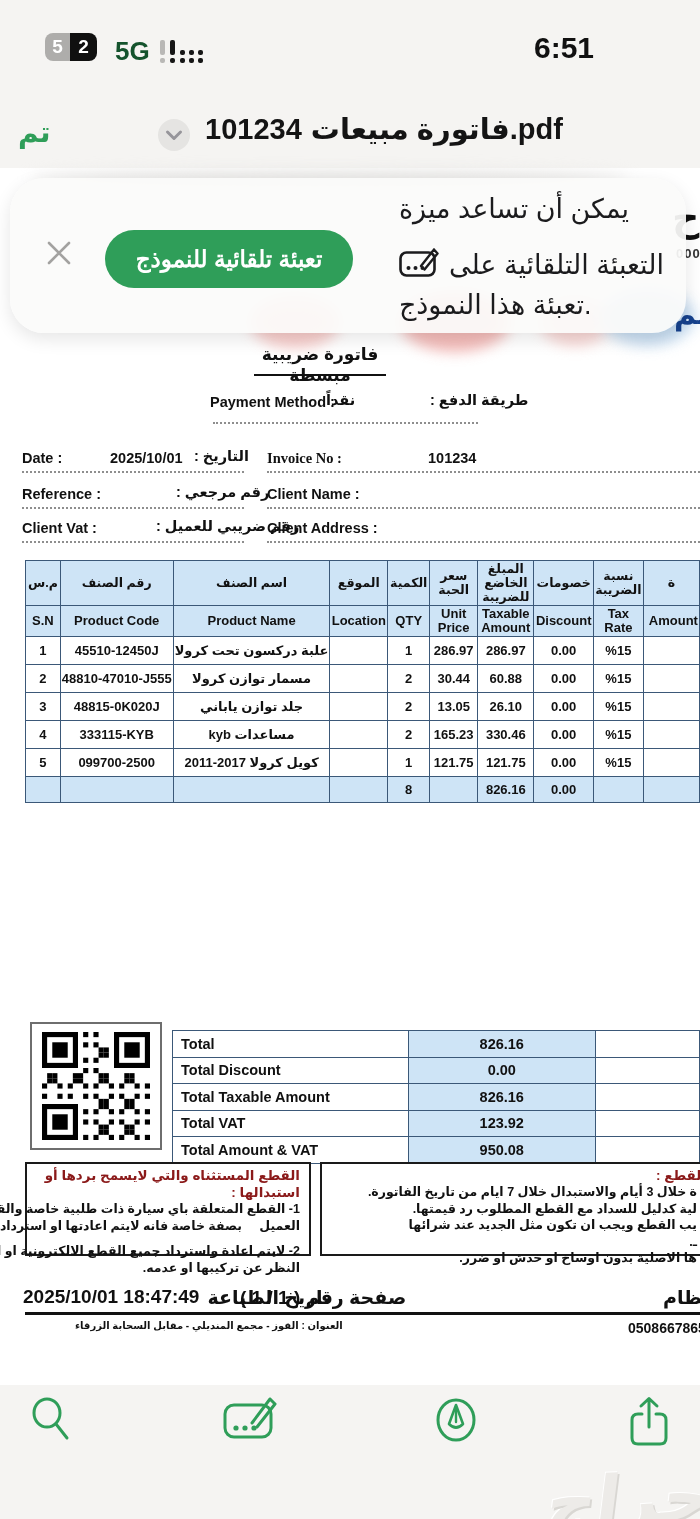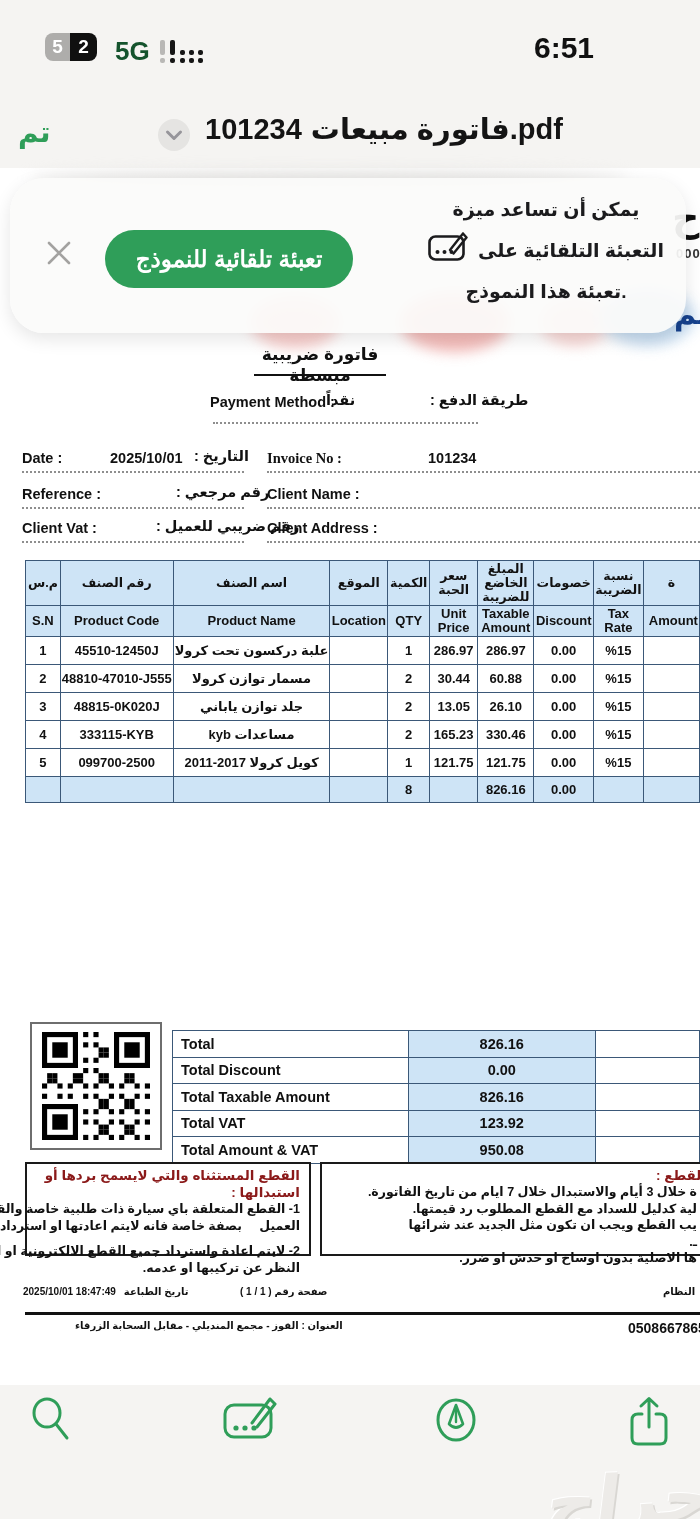--- a/index.html
+++ b/index.html
@@ -24,22 +24,22 @@
   .blob{position:absolute;border-radius:50%;filter:blur(7px);}
   .frag-letter{position:absolute;left:672px;top:28px;font-size:38px;font-weight:bold;color:#101010;z-index:4;}
   .frag-digits{position:absolute;left:676px;top:78px;font-size:13px;font-weight:bold;color:#333;z-index:4;letter-spacing:1px;}
   .frag-blue{position:absolute;left:674px;top:128px;font-size:30px;font-weight:bold;color:#16418c;z-index:4;}
   
   .banner{position:absolute;left:10px;top:178px;width:676px;height:155px;border-radius:34px;
           background:rgba(251,251,250,0.93);box-shadow:0 6px 18px rgba(0,0,0,0.10);z-index:5;}
   .banner-close{position:absolute;left:32px;top:58px;width:34px;height:34px;}
   .banner-btn{position:absolute;left:95px;top:52px;width:248px;height:58px;border-radius:29px;background:#2f9e59;
               color:#fff;font-size:23px;font-weight:bold;display:flex;align-items:center;justify-content:center;border:none;}
-  .banner-text{position:absolute;right:22px;top:12px;text-align:center;font-size:19px;font-weight:bold;color:#1b1b1d;line-height:39px;}
-  .banner-line2{display:flex;align-items:center;justify-content:flex-end;gap:10px;flex-direction:row;}
+  .banner-text{position:absolute;right:22px;top:12px;text-align:left;font-size:27px;font-weight:normal;color:#1b1b1d;line-height:39px;}
+  .banner-line2{display:flex;align-items:center;justify-content:flex-end;gap:10px;flex-direction:row;margin-top:16px;}
   .banner-line2 svg{transform:translateY(2px);}
   
   .inv-title{position:absolute;left:240px;top:176px;width:160px;text-align:center;font-size:17px;font-weight:bold;}
   .inv-title-underline{position:absolute;left:254px;top:206px;width:132px;height:2px;background:#111;}
   .f{position:absolute;font-size:14.5px;font-weight:bold;white-space:nowrap;}
   .dots{position:absolute;height:2px;border-bottom:2px dotted #8e8e8e;}
   
   .items{position:absolute;left:25px;top:392px;}
   .items table{border-collapse:collapse;table-layout:fixed;}
   .items td{border:1.5px solid #3b5878;text-align:center;font-weight:bold;overflow:hidden;white-space:nowrap;}
@@ -60,21 +60,21 @@
   
   .note{position:absolute;top:994px;height:94px;border:2.5px solid #1a1a1a;background:#fff;padding:3px 9px;box-sizing:border-box;}
   .note-left{left:25px;width:286px;}
   .note-right{left:320px;width:425px;}
   .note .ntitle{color:#8b1a1a;font-weight:bold;font-size:13.5px;text-align:right;line-height:17px;}
   .note .nline{font-weight:bold;font-size:12.5px;text-align:right;line-height:16.5px;white-space:nowrap;}
   .note .ngap{height:9px;}
   .note .sp{display:inline-block;width:37px;}
   .note .sp-t{display:inline-block;width:28px;}
   
-  .foot{position:absolute;font-size:10px;font-weight:bold;white-space:nowrap;}
+  .foot{position:absolute;font-size:19px;font-weight:bold;white-space:nowrap;}
   .foot-rule{position:absolute;left:25px;top:1144px;width:675px;height:3px;background:#111;}
   
   .toolbar{position:absolute;left:0;top:1385px;width:700px;height:134px;background:#f5f4f2;overflow:hidden;}
   .tool{position:absolute;top:10px;}
   .watermark{position:absolute;right:-12px;bottom:-20px;font-size:68px;font-weight:bold;color:#edebe8;
              text-shadow:2px 2px 0 #d9d7d3,-1px -1px 0 #ffffff;transform:skewX(-10deg) rotate(-3deg);}
 </style>
 </head>
 <body>
 

